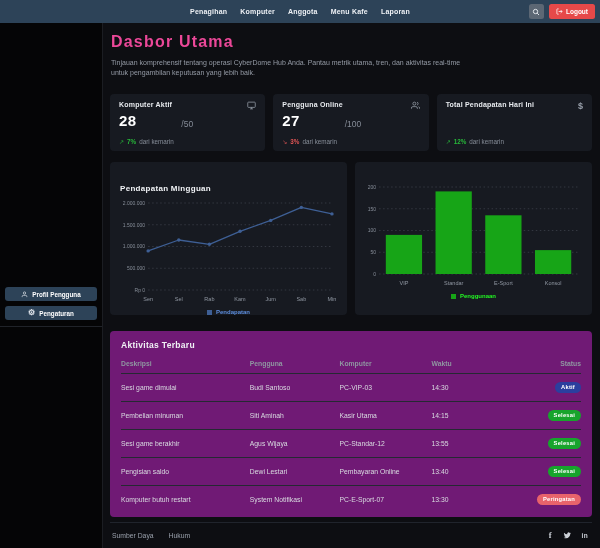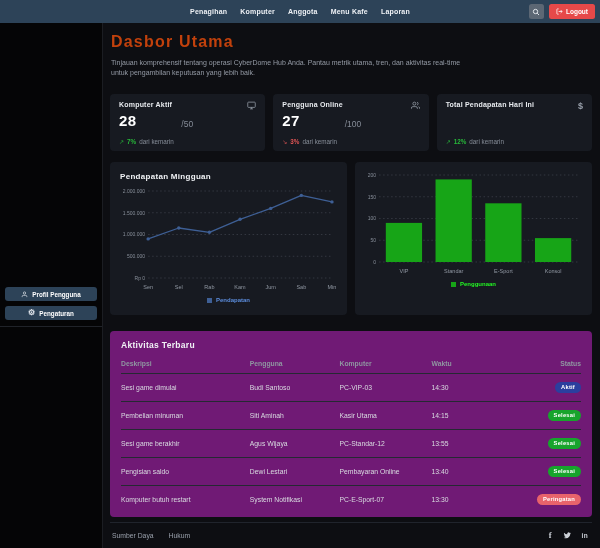--- a/index.html
+++ b/index.html
@@ -24,38 +24,38 @@
   .side-btn { width:92px; margin:0 auto 5px auto; height:14px; background:#2d4358; border:none;
               border-radius:3px; color:#fff; font-size:6.3px; font-weight:bold; display:flex;
               align-items:center; justify-content:center; gap:4px; cursor:pointer;
               font-family:"Liberation Sans", sans-serif; }
   .side-btn .ico { display:flex; align-items:center; color:#dfe4ea; }
   .side-divider { margin-top:6px; border-top:1px solid #202329; }
 
   
   .main { position:absolute; left:103px; top:23px; right:0; bottom:0; padding:10px 8px 0 7px;
           display:flex; flex-direction:column; overflow:hidden; }
-  .page-title { color:#c2410c; font-size:16px; font-weight:bold; letter-spacing:1.2px; margin:0 0 7px 1px; }
+  .page-title { color:#ec4899; font-size:16px; font-weight:bold; letter-spacing:1.2px; margin:0 0 7px 1px; }
   .page-desc { color:#949aa5; font-size:7px; line-height:1.45; max-width:356px; margin:0 0 16px 1px; }
 
   
   .stats-row { display:flex; gap:8px; margin-bottom:11px; }
   .stat-card { flex:1; background:#171a21; border-radius:4px; padding:7px 9px 6px 9px; height:57px; position:relative; }
   .stat-head { display:flex; justify-content:space-between; align-items:flex-start; }
   .stat-label { color:#e8ebef; font-size:7px; font-weight:bold; letter-spacing:.2px; }
   .stat-ico { color:#9aa1ac; display:flex; }
   .stat-value-row { margin-top:2px; display:flex; align-items:flex-end;gap:44px; }
   .stat-value { color:#ffffff; font-size:15px; font-weight:bold; letter-spacing:.3px; }
   .stat-suffix { color:#868d98; font-size:8.5px; margin-left:1px; }
   .stat-trend { position:absolute; left:9px; bottom:6px; font-size:6.3px; color:#868d98; display:flex; gap:3px; align-items:center; }
   .stat-trend .pct { font-weight:bold; }
 
   
   .charts-row { display:flex; gap:8px; margin-bottom:16px; }
-  .chart-card { flex:1; background:#171a21; border-radius:4px; padding:8px 8px 5px 8px; height:153px; overflow:hidden; }
+  .chart-card { flex:1; background:#171a21; border-radius:4px; padding:20px 8px 5px 8px; height:153px; overflow:hidden; }
   .chart-title { color:#f0f2f5; font-size:8px; font-weight:bold; letter-spacing:.3px; margin:2px 0 5px 2px; }
   svg.chart { width:100%; height:110px; display:block; }
   .chart-legend { display:flex; justify-content:center; align-items:center; gap:4px; margin-top:1px; font-size:6px; font-weight:bold; }
   .legend-sq { width:5px; height:5px; display:inline-block; }
 
   
   .table-card { background:#701a75; border-radius:4px; padding:9px 11px 4px 11px; }
   .table-title { color:#f0f2f5; font-size:8.5px; font-weight:bold; letter-spacing:.3px; margin-bottom:8px; }
   table.activity-table { width:100%; border-collapse:collapse; font-size:6.8px; }
   .activity-table th { color:#8f96a1; font-weight:bold; text-align:left; padding:2px 0 6px 0; }

